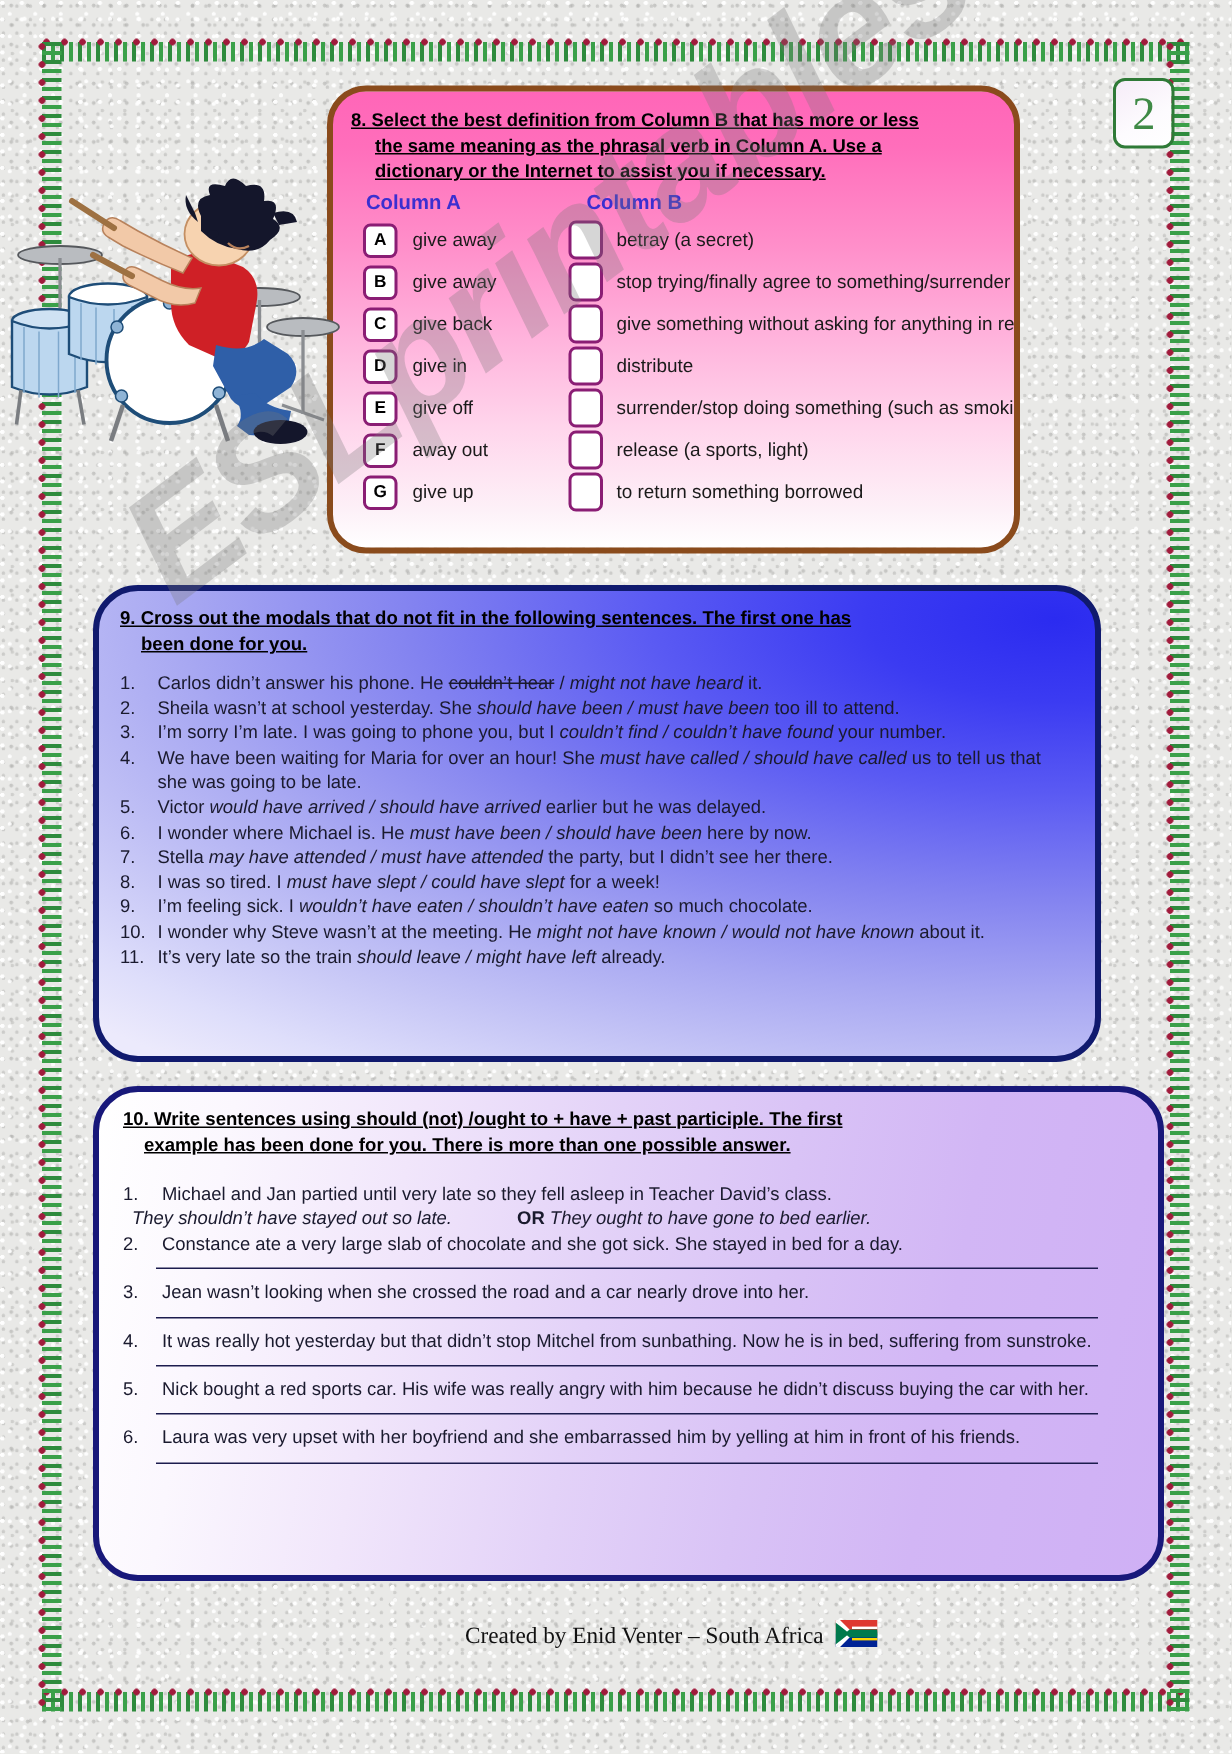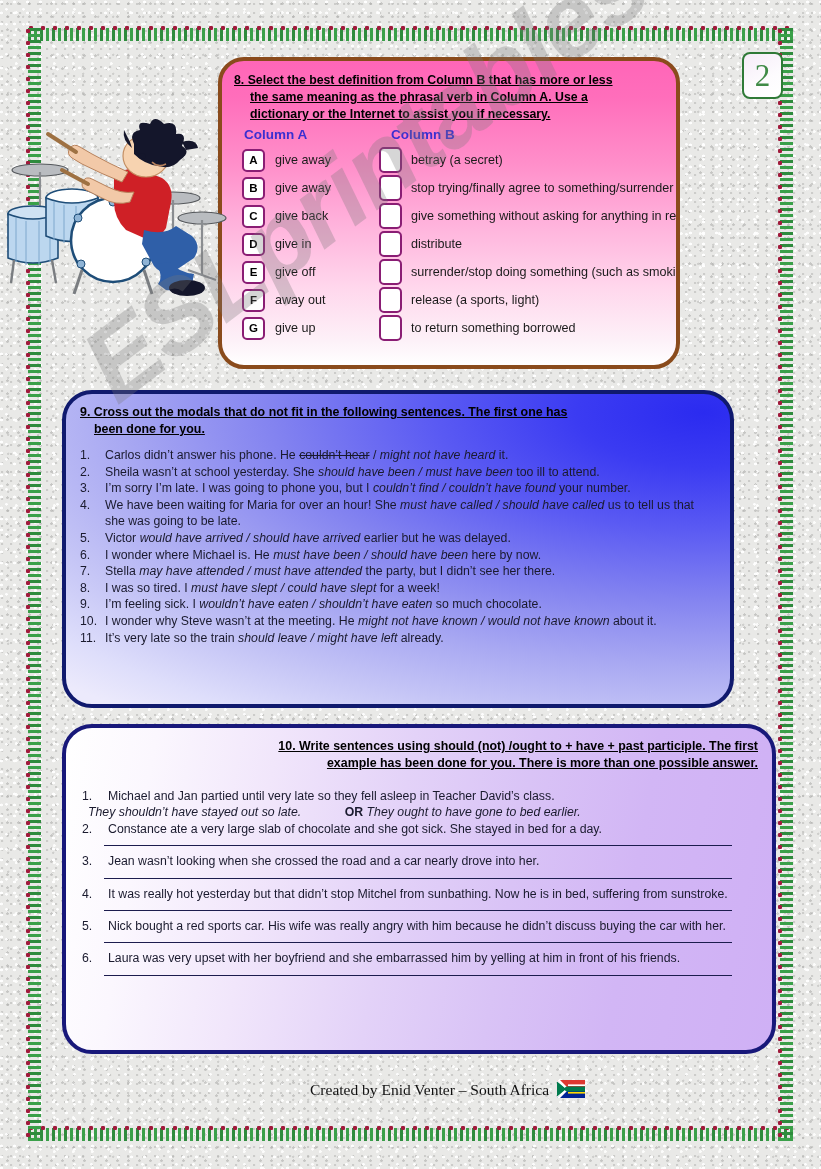--- a/index.html
+++ b/index.html
@@ -242,21 +242,20 @@
     z-index: 10;
     overflow: hidden;
   }
   .q-heading-purple {
     margin: 10px 14px 16px 16px;
     font-size: 12.4px;
     font-weight: bold;
     line-height: 17px;
     text-decoration: underline;
     color: #000;
-    text-align: right;
   }
   .q-heading-purple .l2 { display: block; padding-left: 14px; }
   .w-list {
     margin: 8px 22px 0 16px;
     font-size: 12.3px;
     line-height: 16.4px;
     color: #1a1a2e;
   }
   .w-item { display: flex; }
   .w-item .idx { width: 26px; flex: none; }

